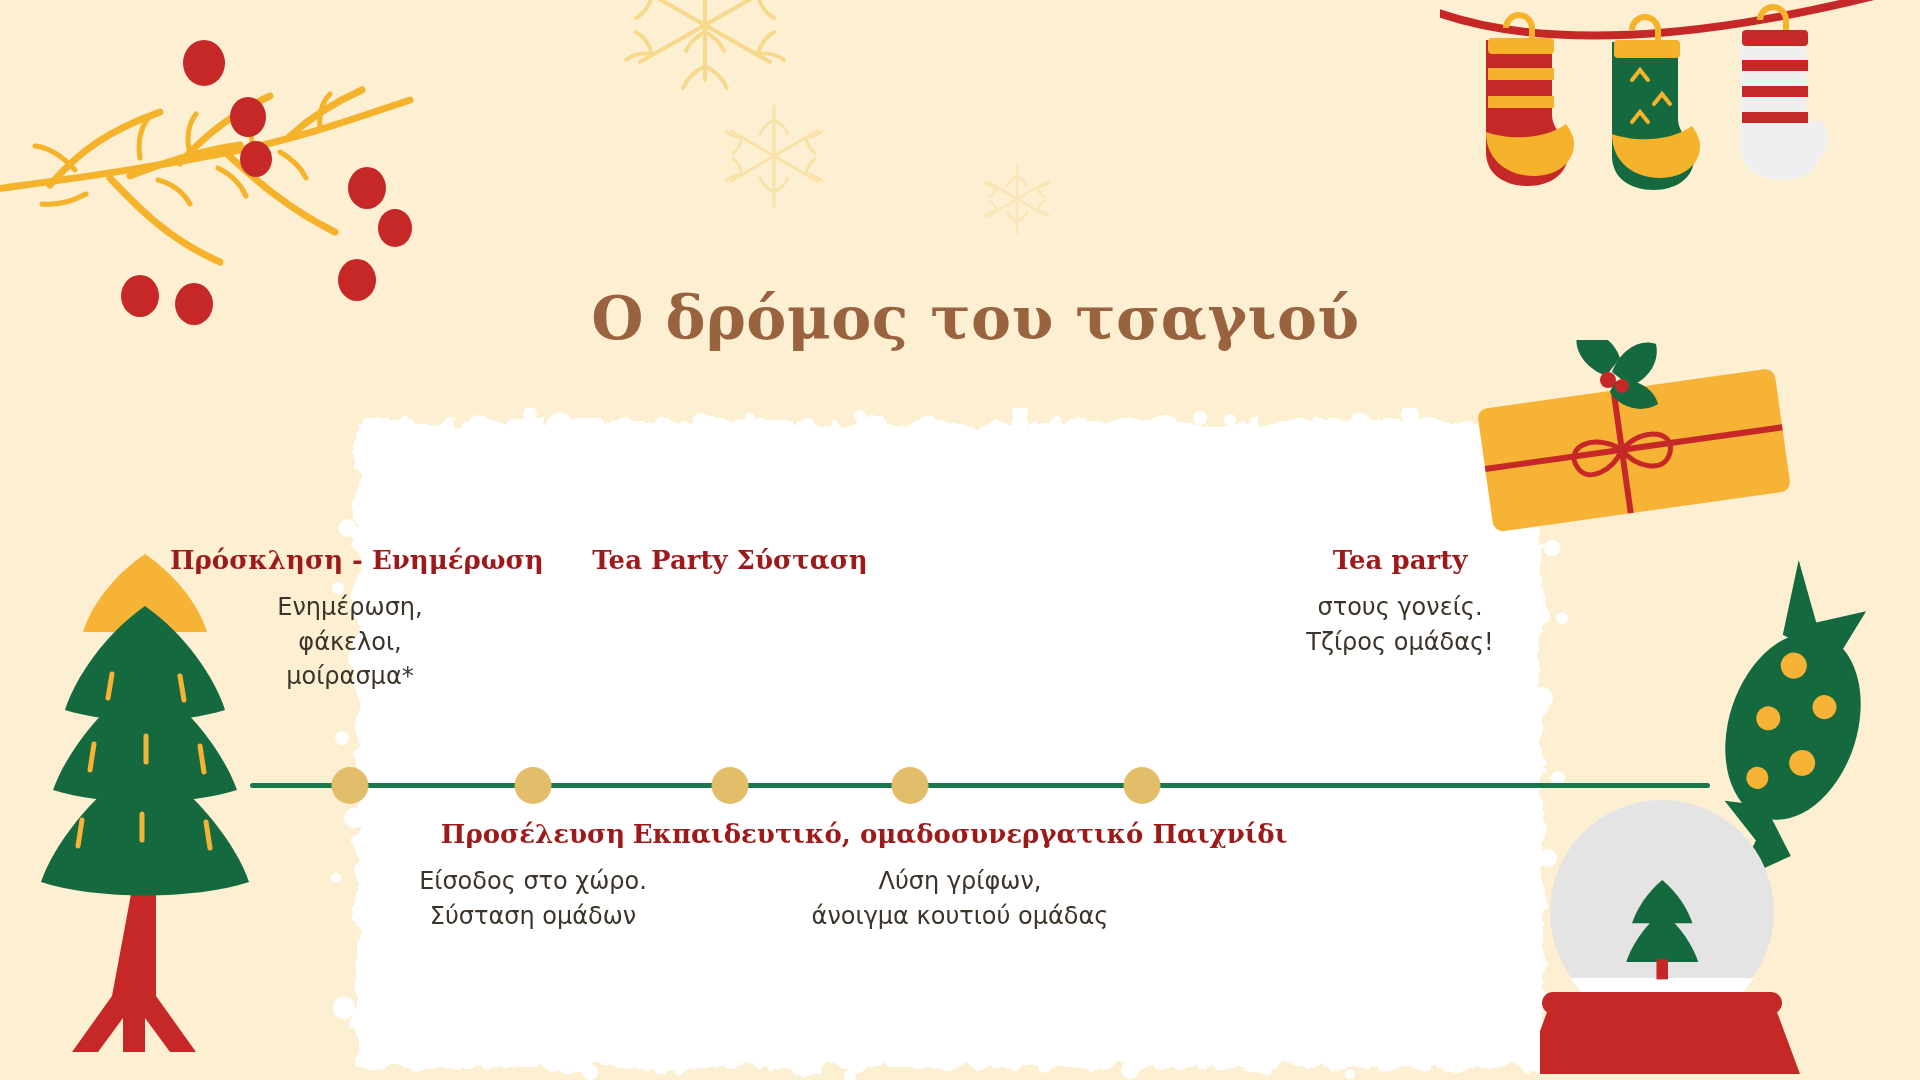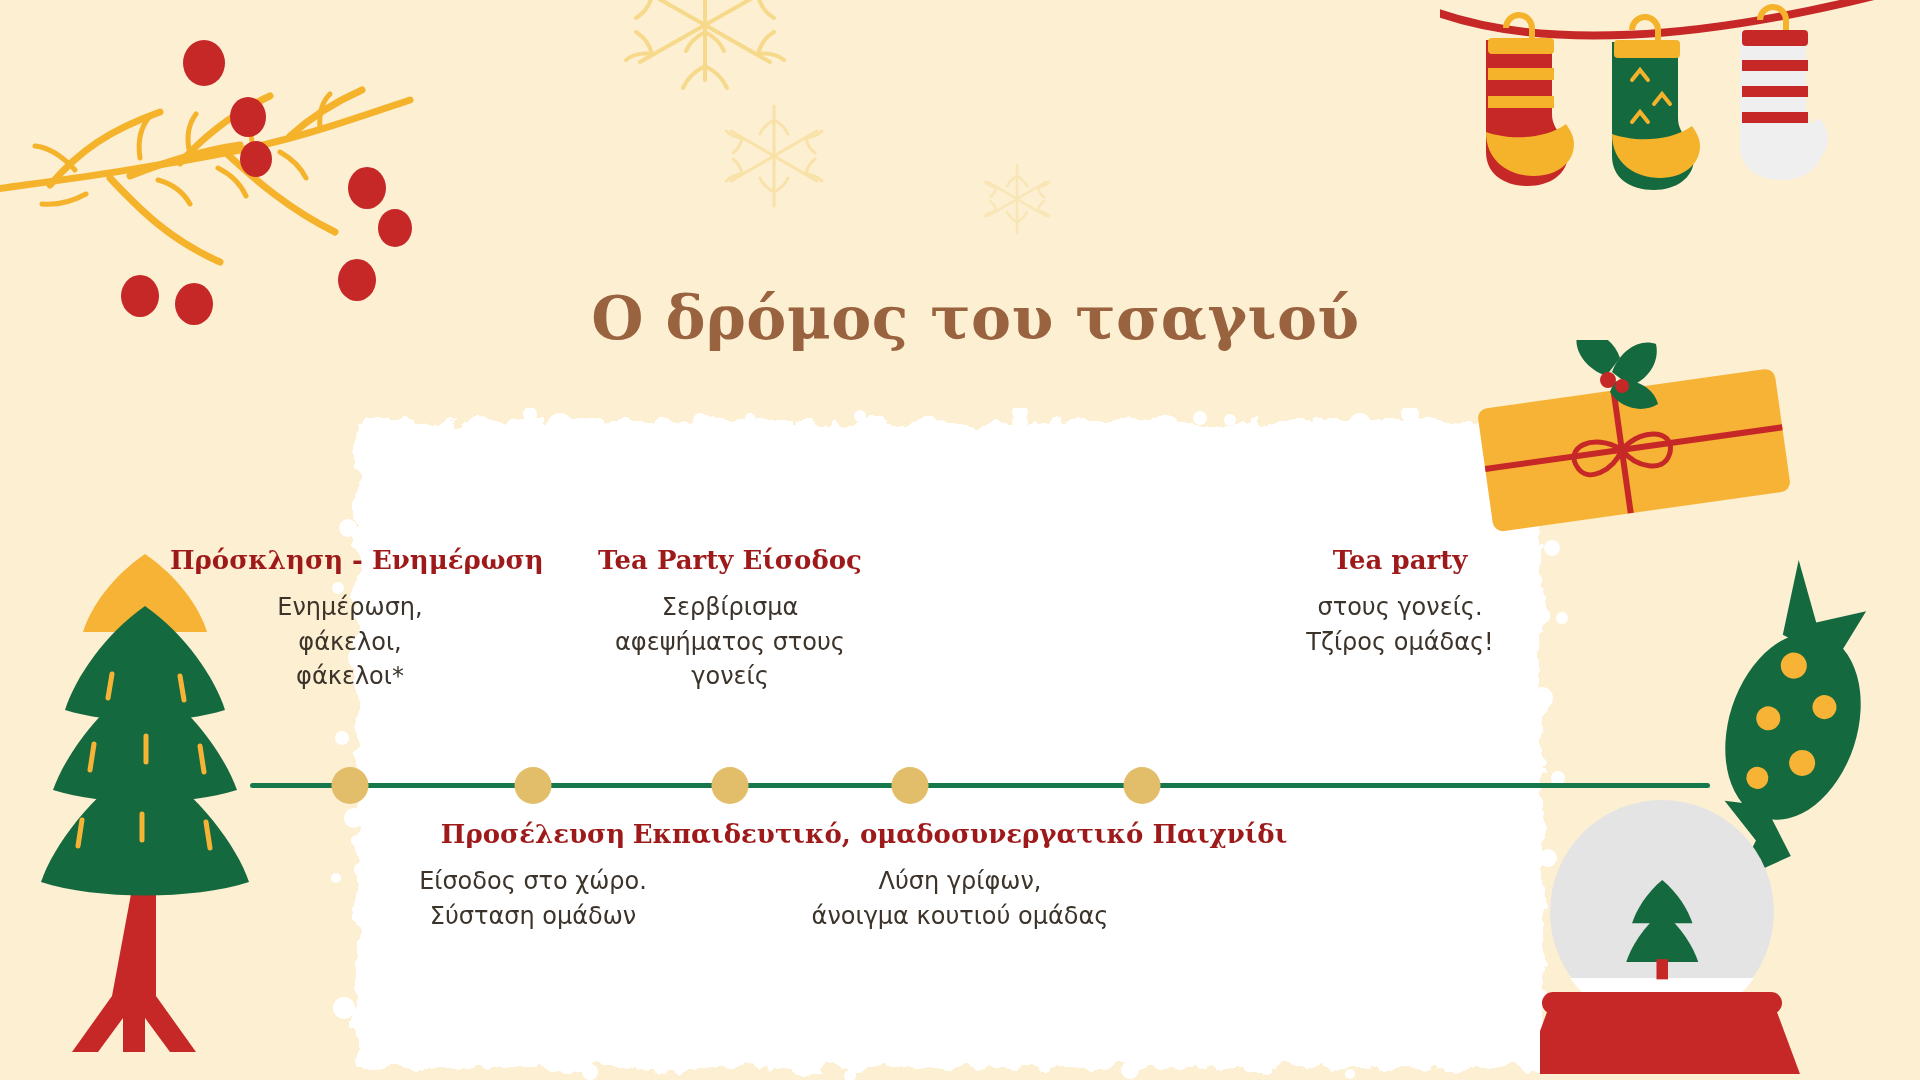--- a/index.html
+++ b/index.html
@@ -395,41 +395,36 @@
 
   <div id="timeline">
     <div id="timeline-axis"></div>
 
     <div class="tl-dot" style="left:350px;"></div>
     <div class="tl-node" style="left:350px; top:538px;">
       <div class="node-title">Πρόσκληση - Ενημέρωση</div>
       <div class="node-desc">
         <span>Ενημέρωση,</span>
         <span>φάκελοι,</span>
-        <span>φάκελοι*</span>
+        <span>μοίρασμα*</span>
       </div>
     </div>
 
     <div class="tl-dot" style="left:533px;"></div>
     <div class="tl-node" style="left:533px; top:812px;">
       <div class="node-title">Προσέλευση</div>
       <div class="node-desc">
         <span>Είσοδος στο χώρο.</span>
         <span>Σύσταση ομάδων</span>
       </div>
     </div>
 
     <div class="tl-dot" style="left:730px;"></div>
     <div class="tl-node" style="left:730px; top:538px;">
-      <div class="node-title">Tea Party Είσοδος</div>
-      <div class="node-desc">
-        <span>Σερβίρισμα</span>
-        <span>αφεψήματος στους</span>
-        <span>γονείς</span>
-      </div>
+      <div class="node-title">Tea Party Σύσταση</div>
     </div>
 
     <div class="tl-dot" style="left:910px;"></div>
     <div class="tl-node" style="left:960px; top:812px; width:720px;">
       <div class="node-title">Εκπαιδευτικό, ομαδοσυνεργατικό Παιχνίδι</div>
       <div class="node-desc">
         <span>Λύση γρίφων,</span>
         <span>άνοιγμα κουτιού ομάδας</span>
       </div>
     </div>

